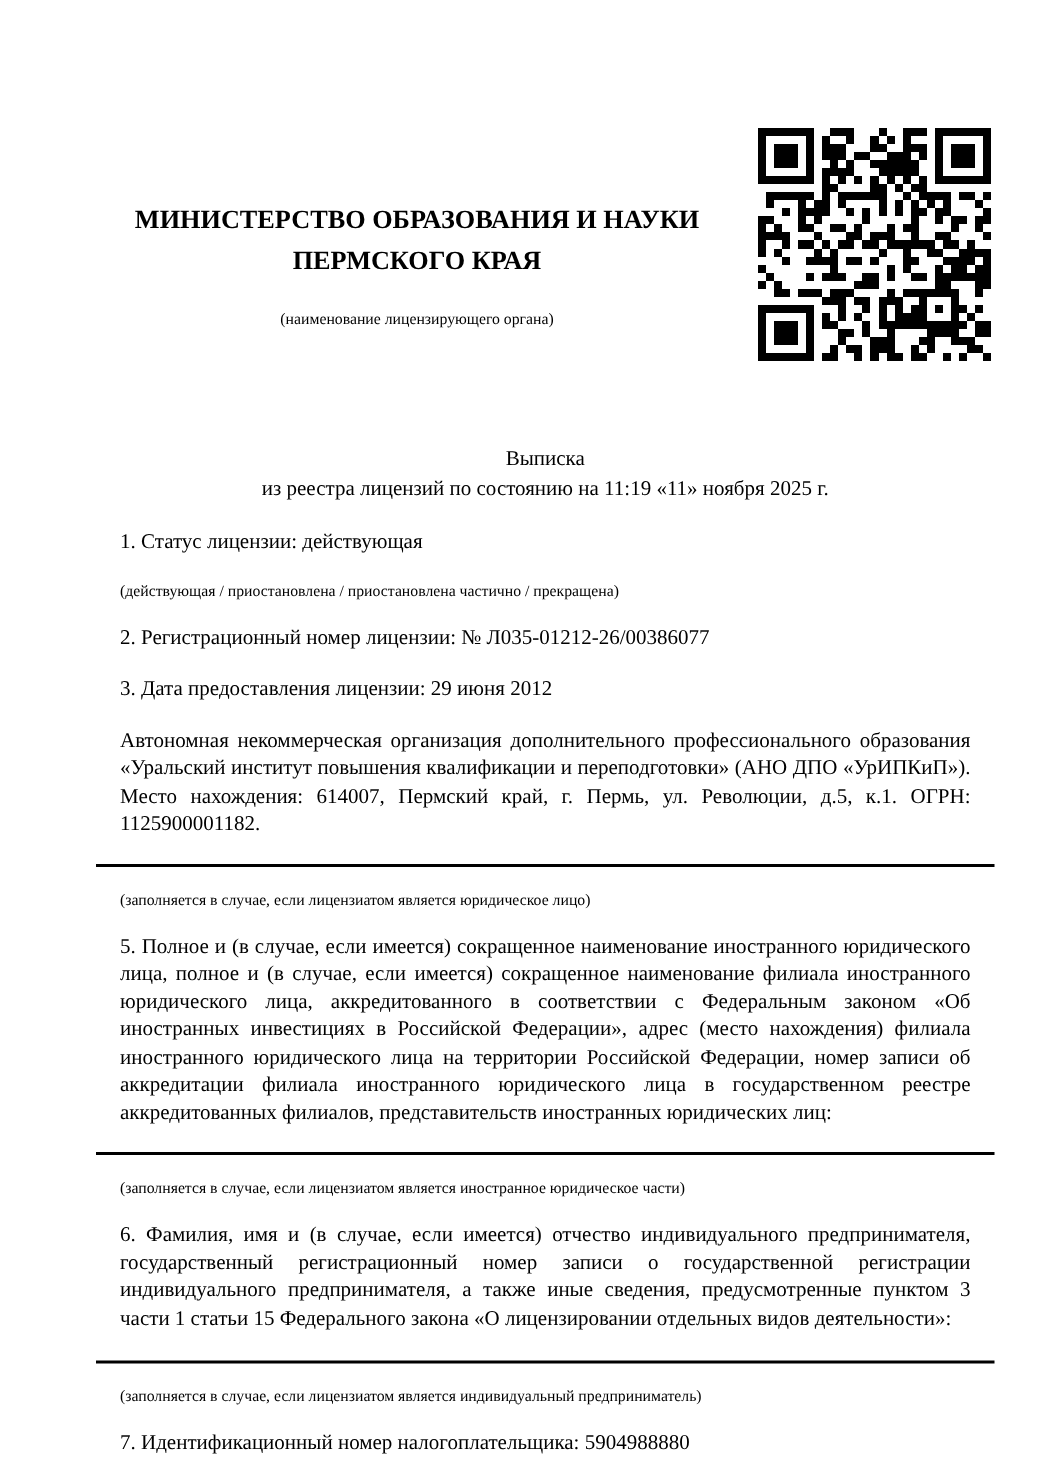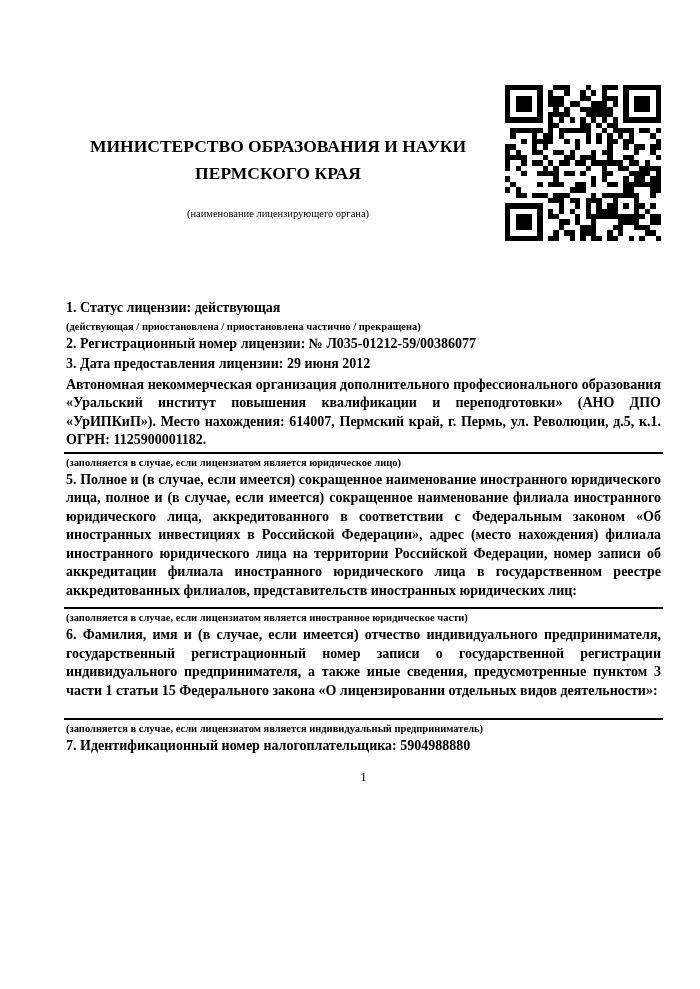--- a/index.html
+++ b/index.html
@@ -38,21 +38,21 @@
     margin-top: 20px;
   }
   .content {
     position: absolute;
     left: 64px;
     top: 297px;
     width: 599px;
     font-size: 14px;
     line-height: 18.5px;
   }
-  .content p { margin: 2px; font-weight: bold; }
+  .content p { margin: 16px; }
   .doc-title { text-align: center; line-height: 20px; }
   .just { text-align: justify; }
   .caption {
     font-size: 10.5px;
     line-height: 13px;
     text-align: left;
     margin-top: 2px;
   }
   .gap-a { margin-top: 28px; }
   .gap-b { margin-top: 3px; }
@@ -89,25 +89,29 @@
   <div class="header">
     <div class="ministry">
       <span>МИНИСТЕРСТВО ОБРАЗОВАНИЯ И НАУКИ</span><br>
       <span>ПЕРМСКОГО КРАЯ</span>
     </div>
     <div class="header-caption">(наименование лицензирующего органа)</div>
   </div>
 
   <div class="content">
 
+    <div class="doc-title">
+      <div>Выписка</div>
+      <div>из реестра лицензий по состоянию на 11:19 «11» ноября 2025 г.</div>
+    </div>
 
     <p class="gap-a">1. Статус лицензии: действующая</p>
     <p class="caption gap-b">(действующая / приостановлена / приостановлена частично / прекращена)</p>
 
-    <p class="gap-c">2. Регистрационный номер лицензии: № Л035-01212-59/00386077</p>
+    <p class="gap-c">2. Регистрационный номер лицензии: № Л035-01212-26/00386077</p>
 
     <p class="gap-d">3. Дата предоставления лицензии: 29 июня 2012</p>
 
     <p class="just">Автономная некоммерческая организация дополнительного профессионального образования «Уральский институт повышения квалификации и переподготовки» (АНО ДПО «УрИПКиП»). Место нахождения: 614007, Пермский край, г. Пермь, ул. Революции, д.5, к.1. ОГРН: 1125900001182.</p>
     <hr class="rule">
     <p class="caption">(заполняется в случае, если лицензиатом является юридическое лицо)</p>
 
     <p class="just gap-d">5. Полное и (в случае, если имеется) сокращенное наименование иностранного юридического лица, полное и (в случае, если имеется) сокращенное наименование филиала иностранного юридического лица, аккредитованного в соответствии с Федеральным законом «Об иностранных инвестициях в Российской Федерации», адрес (место нахождения) филиала иностранного юридического лица на территории Российской Федерации, номер записи об аккредитации филиала иностранного юридического лица в государственном реестре аккредитованных филиалов, представительств иностранных юридических лиц:</p>
     <hr class="rule rule-5">
     <p class="caption">(заполняется в случае, если лицензиатом является иностранное юридическое части)</p>

